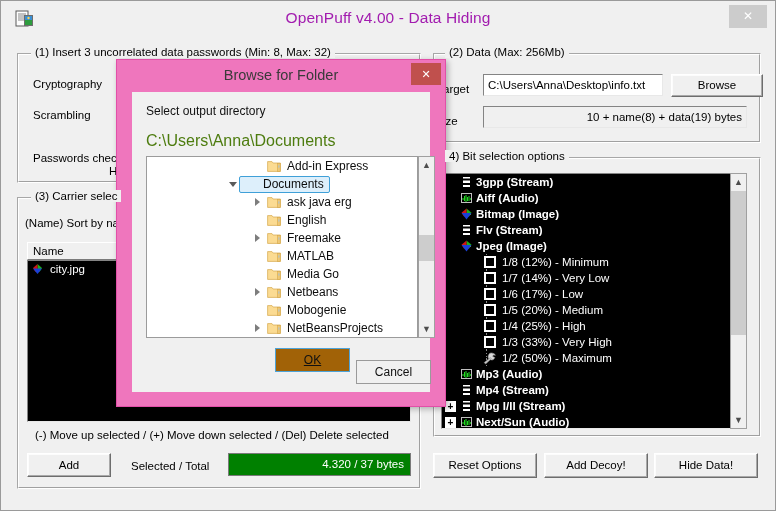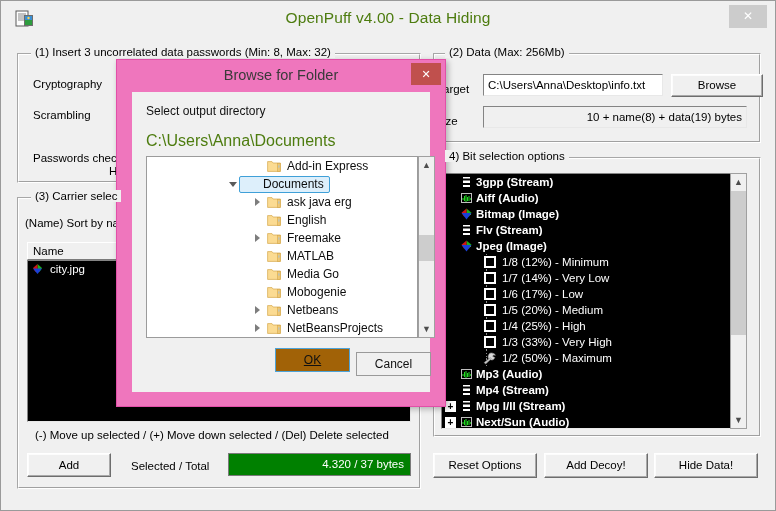--- a/index.html
+++ b/index.html
@@ -23,21 +23,21 @@
     position: absolute; left: 0; top: 0; right: 0; height: 36px;
     background: #f0f0f0;
     border-bottom: 1px solid #f0f0f0;
   }
   .title-icon {
     position: absolute; left: 14px; top: 8px; width: 20px; height: 20px;
   }
   .title-text {
     position: absolute; left: 0; right: 0; top: 8px;
     text-align: center;
-    font-size: 15.5px; color: #4d7c0f;
+    font-size: 15.5px; color: #a21caf;
     letter-spacing: 0.1px;
   }
   .win-close {
     position: absolute; right: 8px; top: 4px;
     width: 38px; height: 23px;
     background: #cccccc;
     color: #ffffff;
     font-size: 12px;
     line-height: 23px;
     text-align: center;
@@ -559,51 +559,51 @@
           </div>
           <div class="tree-row">
             <svg class="folder-ico" style="left:120px" viewBox="0 0 14 12">
               <path d="M0.6 1.6 h4.4 l1.1 1.4 h7.3 v8.4 h-12.8 Z" fill="#fbdb92" stroke="#d5a84a" stroke-width="0.7"></path>
               <rect x="10.6" y="3.6" width="2.6" height="7.8" fill="#efc877" stroke="#d5a84a" stroke-width="0.6"></rect>
               <rect x="11.4" y="5.4" width="1" height="2.2" fill="#9fc2e4"></rect>
             </svg>
             <span class="tree-lbl" style="left:140px">Media Go</span>
           </div>
           <div class="tree-row">
+            <div class="tw closed" style="left:108px"></div>
+            <svg class="folder-ico" style="left:120px" viewBox="0 0 14 12">
+              <path d="M0.6 1.6 h4.4 l1.1 1.4 h7.3 v8.4 h-12.8 Z" fill="#fbdb92" stroke="#d5a84a" stroke-width="0.7"></path>
+              <rect x="10.6" y="3.6" width="2.6" height="7.8" fill="#efc877" stroke="#d5a84a" stroke-width="0.6"></rect>
+              <rect x="11.4" y="5.4" width="1" height="2.2" fill="#9fc2e4"></rect>
+            </svg>
+            <span class="tree-lbl" style="left:140px">Netbeans</span>
+          </div>
+          <div class="tree-row">
             <svg class="folder-ico" style="left:120px" viewBox="0 0 14 12">
               <path d="M0.6 1.6 h4.4 l1.1 1.4 h7.3 v8.4 h-12.8 Z" fill="#fbdb92" stroke="#d5a84a" stroke-width="0.7"></path>
               <rect x="10.6" y="3.6" width="2.6" height="7.8" fill="#efc877" stroke="#d5a84a" stroke-width="0.6"></rect>
               <rect x="11.4" y="5.4" width="1" height="2.2" fill="#9fc2e4"></rect>
             </svg>
             <span class="tree-lbl" style="left:140px">Mobogenie</span>
-          </div>
-          <div class="tree-row">
-            <div class="tw closed" style="left:108px"></div>
-            <svg class="folder-ico" style="left:120px" viewBox="0 0 14 12">
-              <path d="M0.6 1.6 h4.4 l1.1 1.4 h7.3 v8.4 h-12.8 Z" fill="#fbdb92" stroke="#d5a84a" stroke-width="0.7"></path>
-              <rect x="10.6" y="3.6" width="2.6" height="7.8" fill="#efc877" stroke="#d5a84a" stroke-width="0.6"></rect>
-              <rect x="11.4" y="5.4" width="1" height="2.2" fill="#9fc2e4"></rect>
-            </svg>
-            <span class="tree-lbl" style="left:140px">Netbeans</span>
           </div>
           <div class="tree-row">
             <div class="tw closed" style="left:108px"></div>
             <svg class="folder-ico" style="left:120px" viewBox="0 0 14 12">
               <path d="M0.6 1.6 h4.4 l1.1 1.4 h7.3 v8.4 h-12.8 Z" fill="#fbdb92" stroke="#d5a84a" stroke-width="0.7"></path>
               <rect x="10.6" y="3.6" width="2.6" height="7.8" fill="#efc877" stroke="#d5a84a" stroke-width="0.6"></rect>
               <rect x="11.4" y="5.4" width="1" height="2.2" fill="#9fc2e4"></rect>
             </svg>
             <span class="tree-lbl" style="left:140px">NetBeansProjects</span>
           </div>
         </div>
 
       <div class="sbar" style="left:286px; top:64px; height:182px;">
         <div class="arrow" style="top:0;">▲</div>
         <div class="thumb" style="top:78px; height:26px;"></div>
         <div class="arrow" style="bottom:0;">▼</div>
       </div>
 
       <div class="dlg-btn primary" style="left:143px; top:256px;">OK</div>
-      <div class="dlg-btn" style="left:224px; top:260px;">Cancel</div>
+      <div class="dlg-btn" style="left:224px; top:268px;">Cancel</div>
     </div>
   </div>
 
 </div>
 
 </body></html>

